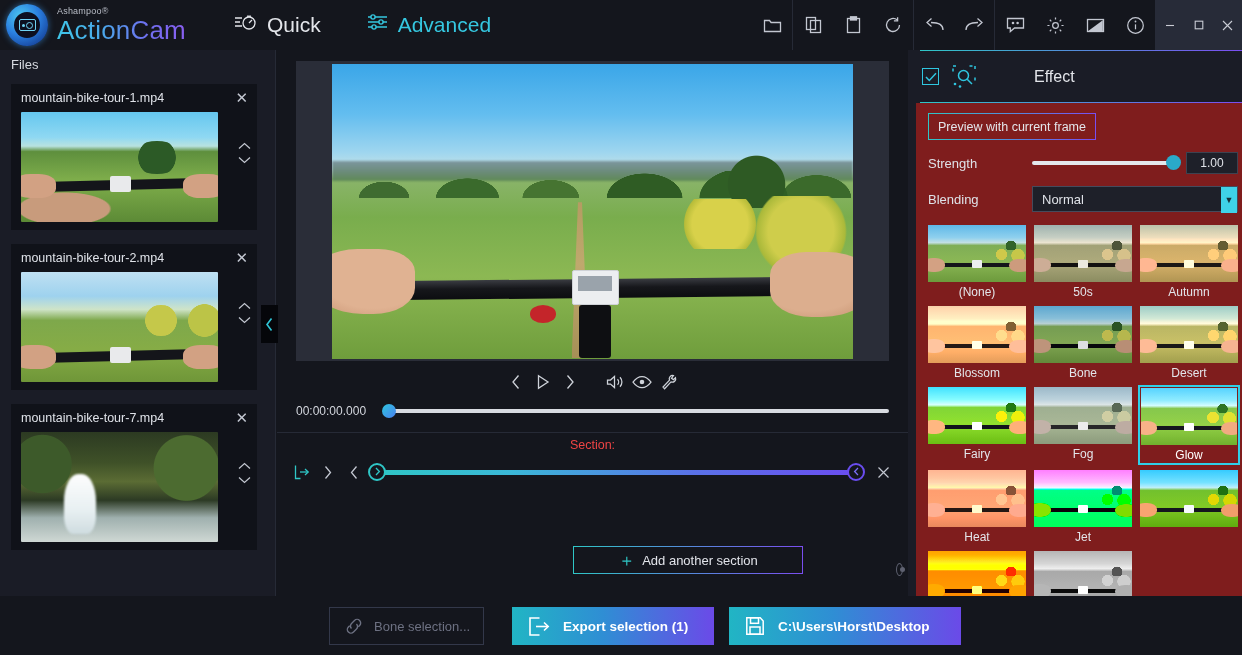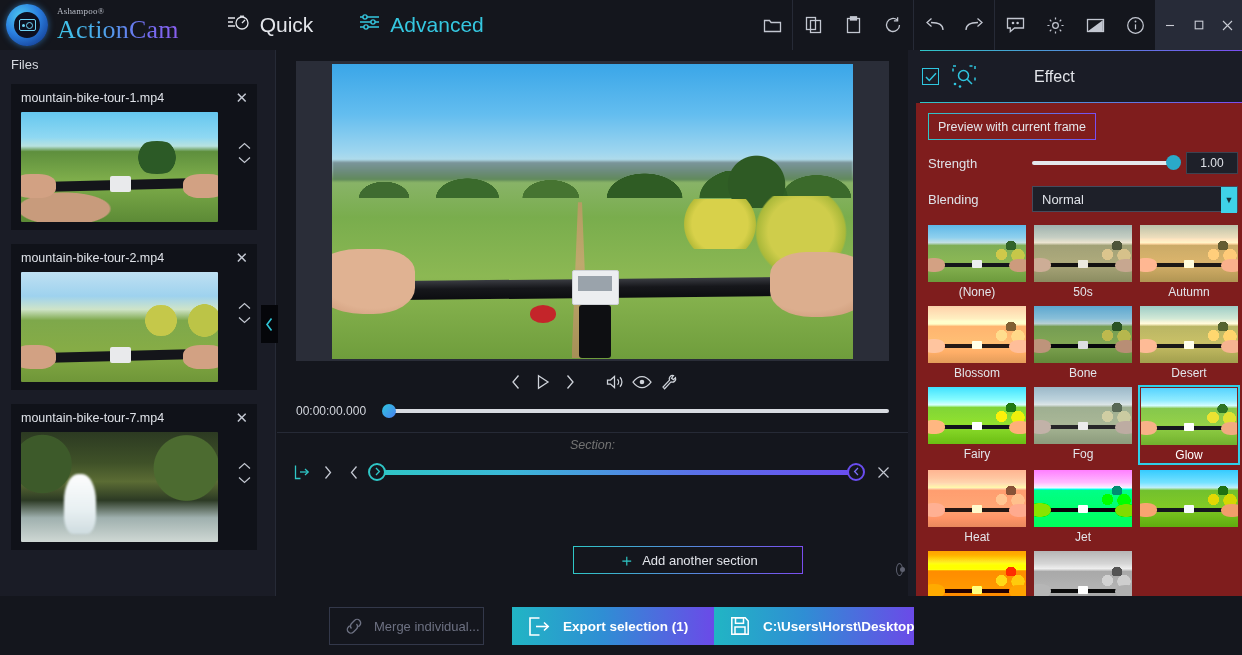--- a/index.html
+++ b/index.html
@@ -11,21 +11,21 @@
     overflow: hidden;
   }
   #app { position: relative; width: 1242px; height: 655px; }
 
   
   .titlebar {
     position: absolute; left: 0; top: 0; width: 1242px; height: 50px;
     background: #14161d;
     display: flex; align-items: center;
   }
-  .logo-wrap { display: flex; align-items: center; padding-left: 6px; font-family: Liberation Serif, serif; }
+  .logo-wrap { display: flex; align-items: center; padding-left: 6px; }
   .logo-orb {
     width: 42px; height: 42px; border-radius: 50%;
     background: radial-gradient(circle at 35% 30%, #4dc9f0 0%, #2a7fe0 45%, #1a4fa8 75%, #12306b 100%);
     display: flex; align-items: center; justify-content: center;
     box-shadow: 0 0 6px rgba(60,150,230,.6);
   }
   .logo-inner {
     width: 26px; height: 26px; border-radius: 50%;
     background: #0d1020;
     display: flex; align-items: center; justify-content: center;
@@ -191,21 +191,21 @@
   }
   .timecode { font-size: 12px; color: #d3d6dd; width: 92px; }
   .seek-track { position: relative; flex: 1; height: 4px; background: #d8dbe1; border-radius: 2px; }
   .seek-knob {
     position: absolute; left: -6px; top: -5px; width: 14px; height: 14px; border-radius: 50%;
     background: linear-gradient(135deg,#2ec6de 0%, #4a7ff0 100%); cursor: pointer;
   }
 
   .divider-h { position: absolute; left: 0; top: 382px; width: 631px; height: 1px; background: #262a36; }
 
-  .section-label { position: absolute; left: 0; top: 388px; width: 631px; text-align: center; font-size: 12.5px; color: #737373; font-style: italic; }
+  .section-label { position: absolute; left: 0; top: 388px; width: 631px; text-align: center; font-size: 12.5px; color: #ef4444; }
 
   .sec-row { position: absolute; left: 12px; top: 408px; width: 607px; height: 28px; display: flex; align-items: center; gap: 0; }
   .sec-ico { width: 26px; height: 26px; display: flex; align-items: center; justify-content: center; cursor: pointer; }
   .sec-track {
     position: relative; flex: 1; height: 5px; margin: 0 14px 0 10px; border-radius: 3px;
     background: linear-gradient(90deg, #2fc6c6 0%, #3bb8d8 28%, #5a72e8 66%, #6a4df0 100%);
   }
   .sec-h-left, .sec-h-right {
     position: absolute; top: -7px; width: 18px; height: 18px; border-radius: 50%;
     background: #14161d; display: flex; align-items: center; justify-content: center; cursor: pointer;
@@ -286,21 +286,21 @@
     border: 1px solid #33384a; display: flex; align-items: center; gap: 10px; padding-left: 14px;
     font-size: 13px; color: #6d7182; cursor: pointer;
   }
   .grad-btn {
     position: absolute; top: 607px; height: 38px;
     background: linear-gradient(90deg, #21b5c4 0%, #2f8ed4 45%, #6b4ae8 100%);
     display: flex; align-items: center; gap: 13px; padding: 0 16px;
     font-size: 13.5px; font-weight: bold; color: #ffffff; cursor: pointer;
   }
   .btn-export { left: 512px; width: 202px; }
-  .btn-path { left: 714px; width: 200px; }
+  .btn-path { left: 729px; width: 232px; }
   svg { display: block; }
 </style>
 </head>
 <body>
 
 <div id="app">
 
   <div class="titlebar">
     <div class="logo-wrap">
       <div class="logo-orb">
@@ -892,21 +892,21 @@
 
   <div class="bottom-bar"></div>
 
   <div class="merge-sel">
     <span>
       <svg width="20" height="18" viewBox="0 0 20 18" fill="none" stroke="#6d7182" stroke-width="1.4">
         <path d="M7.5 11.5a3.6 3.6 0 0 1 0-5.1l3-3a3.6 3.6 0 0 1 5.1 5.1l-1.3 1.3"></path>
         <path d="M12.5 7a3.6 3.6 0 0 1 0 5.1l-3 3A3.6 3.6 0 0 1 4.4 10l1.3-1.3"></path>
       </svg>
     </span>
-    <span>Merge individual...</span>
+    <span>Bone selection...</span>
   </div>
 
   <div class="grad-btn btn-export">
     <span>
       <svg width="22" height="21" viewBox="0 0 22 21" fill="none" stroke="#ffffff" stroke-width="1.6">
         <path d="M11.5 2H2v17h9.5"></path>
           <path d="M8 10.5h12"></path>
           <path d="M16 6.5l4.2 4-4.2 4"></path>
       </svg>
     </span>

